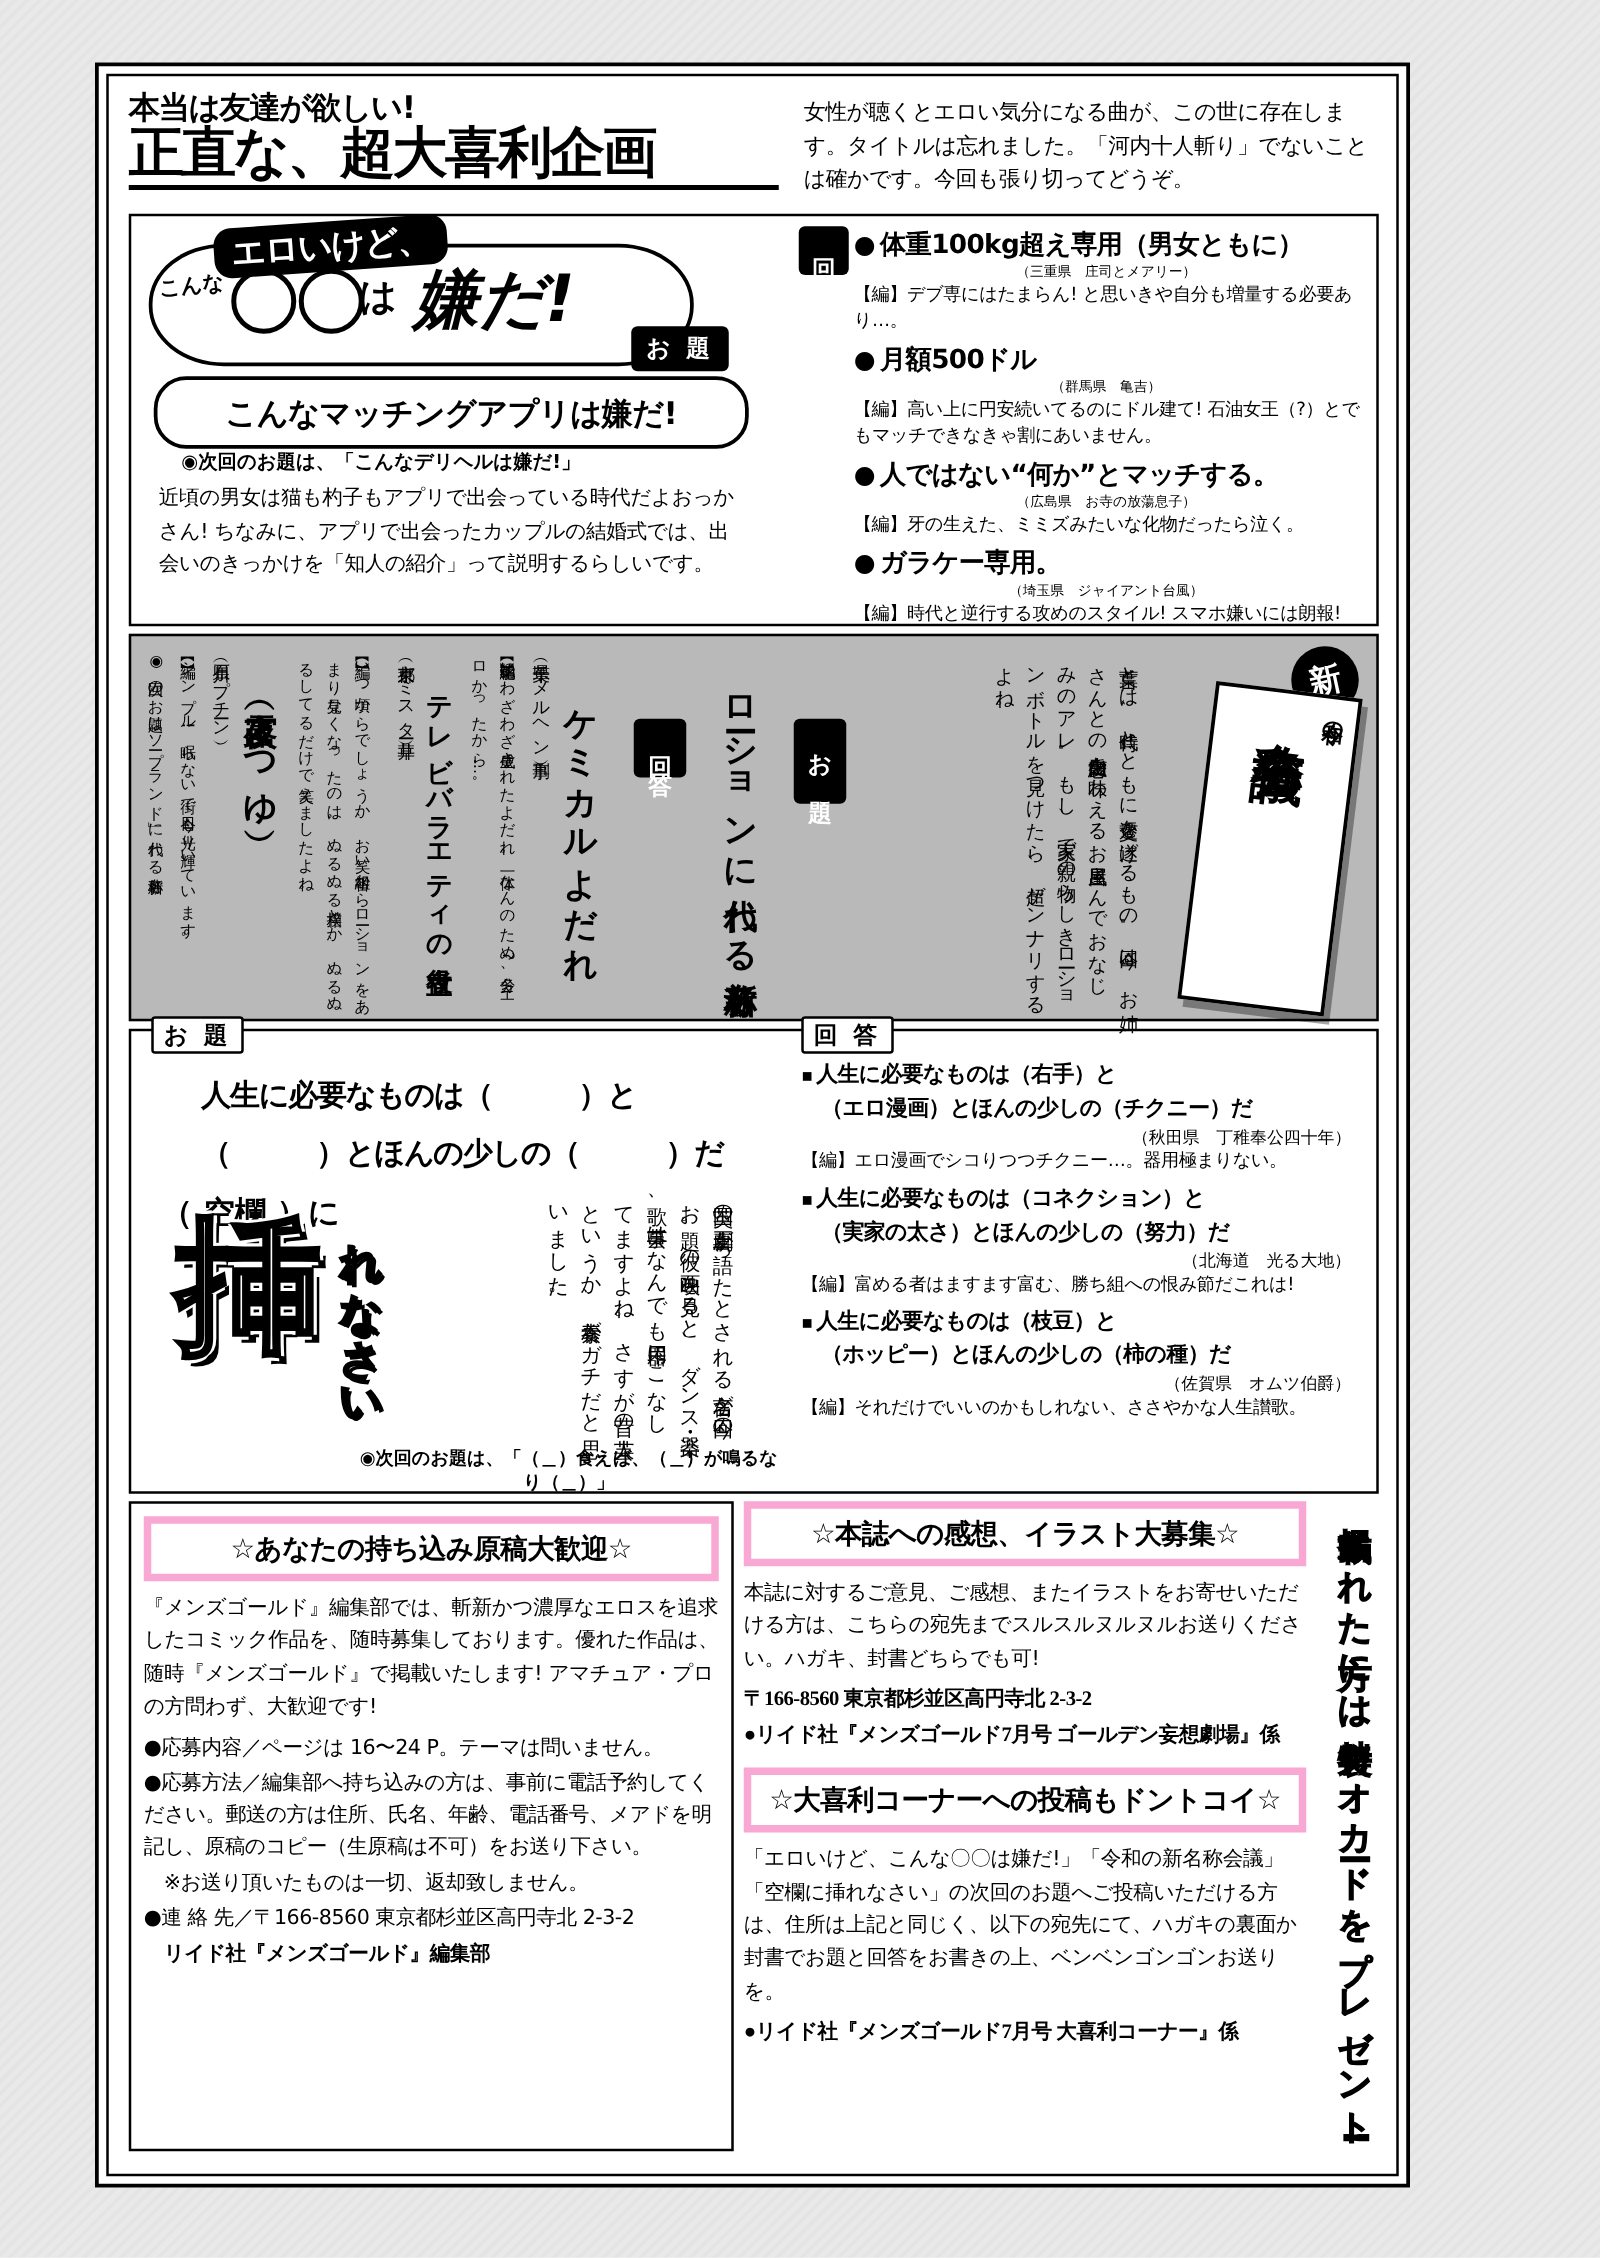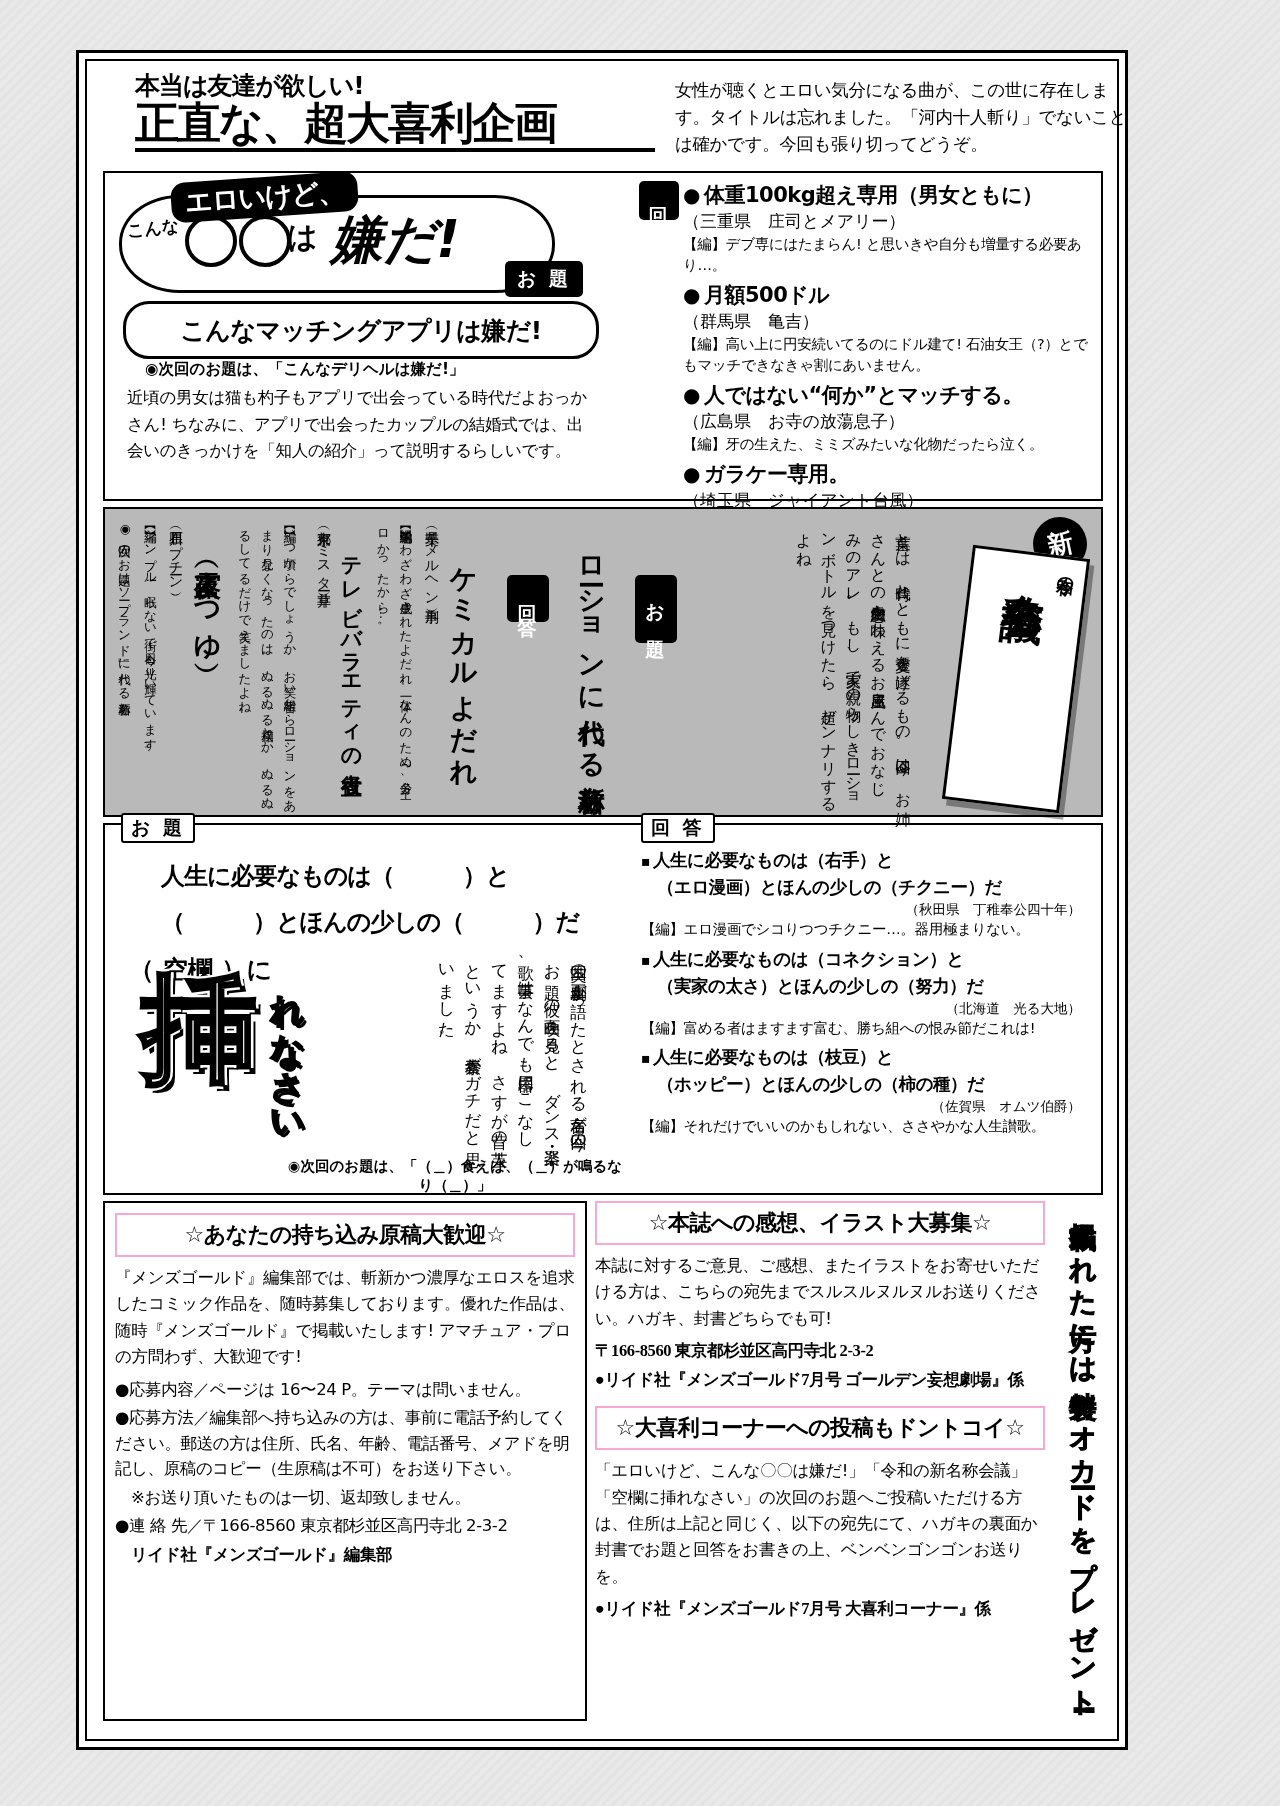--- a/index.html
+++ b/index.html
@@ -31,21 +31,21 @@
     box-sizing:border-box;
     background:#fff;
     padding:0;
   }
   
   .blk{position:absolute;box-sizing:border-box;}
   .bold{font-weight:bold;font-family:Liberation Serif, serif;}
 
   
   .hdr{
-    position:absolute;left:16px;top:12px;width:1000px;height:92px;margin-left:32px;
+    position:absolute;left:16px;top:12px;width:1000px;height:92px;
   }
   .hdr-left{position:absolute;left:0;top:0;width:520px;}
   .hdr-l1{font-size:25px;font-weight:bold;letter-spacing:-1px;line-height:1.05;}
   .hdr-l2{font-size:44px;font-weight:bold;letter-spacing:-2px;line-height:1.05;margin-top:1px;}
   .hdr-underline{border-bottom:4px solid #000;width:520px;margin-top:2px;}
   .hdr-right{
     position:absolute;left:540px;top:4px;width:460px;
     font-size:17.5px;line-height:1.55;letter-spacing:-0.4px;font-weight:500;
   }
 
@@ -107,21 +107,21 @@
     position:absolute;left:534px;top:8px;
     background:#000;color:#fff;font-weight:bold;font-size:19px;
     padding:10px 7px;border-radius:5px;writing-mode:vertical-rl;letter-spacing:4px;
   }
   .topbox-right{
     position:absolute;left:578px;top:8px;width:410px;
   }
   .ans-item{margin-bottom:5px;}
   .ans-head{font-size:21px;font-weight:bold;letter-spacing:-0.5px;}
   .ans-head .dot{font-size:20px;margin-right:4px;}
-  .ans-pref{font-size:17px;text-align:left;padding-right:6px;margin-top:1px;}
+  .ans-pref{font-size:11px;text-align:center;padding-right:6px;margin-top:1px;}
   .ans-note{font-size:14.5px;line-height:1.45;margin-top:1px;letter-spacing:-0.3px;}
 
   
   .band{
     position:absolute;left:16px;top:446px;width:1000px;height:310px;
     background:#b9b9b9;border:2px solid #000;box-sizing:border-box;
   }
   .band .vcol{
     position:absolute;top:10px;
     writing-mode:vertical-rl;
@@ -212,21 +212,21 @@
 
   
   .botL{
     position:absolute;left:16px;top:1140px;width:484px;height:520px;
     border:2px solid #000;box-sizing:border-box;padding:10px;
   }
   .botR{
     position:absolute;left:508px;top:1140px;width:450px;height:520px;
   }
   .bt-title{
-    border:2px solid #f9a8d4;text-align:center;font-size:22px;font-weight:bold;
+    border:6px solid #f9a8d4;text-align:center;font-size:22px;font-weight:bold;
     padding:5px 0;letter-spacing:-0.5px;margin-bottom:8px;
   }
   .bt-body{font-size:16.5px;line-height:1.6;letter-spacing:-0.3px;}
   .bt-body p{margin:0 0 6px;}
   .bt-li{font-size:16.5px;line-height:1.55;letter-spacing:-0.4px;margin-bottom:3px;}
   .indent{padding-left:16px;}
   .vert-right{
     position:absolute;left:968px;top:1140px;width:46px;height:540px;
     writing-mode:vertical-rl;
     font-size:27px;font-weight:bold;letter-spacing:2px;

